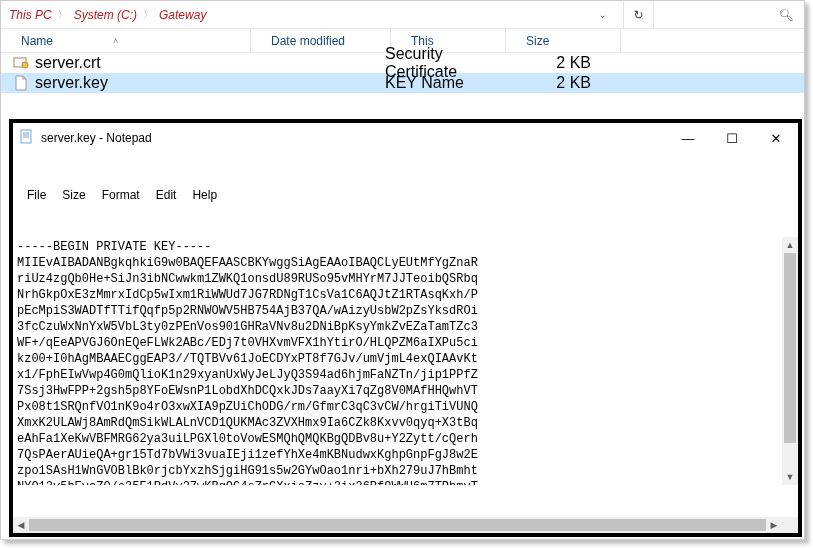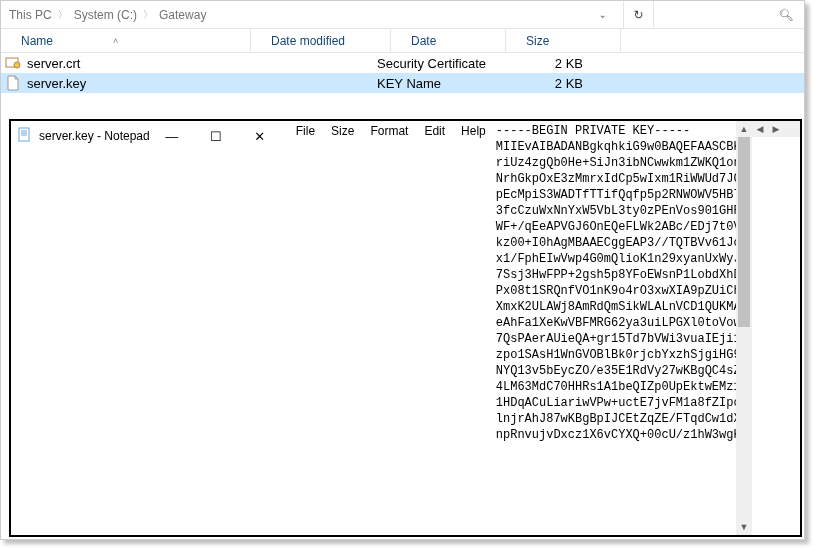--- a/index.html
+++ b/index.html
@@ -28,21 +28,21 @@
       border-bottom: 1px solid #e5e5e5;
     }
     .addrpath {
       flex: 1;
       display: flex;
       align-items: center;
       padding: 0 8px;
       border-right: 1px solid #e5e5e5;
       gap: 4px;
     }
-    .crumb { font-size: 12px; color: #737373; }
+    .crumb { font-size: 12px; color: #b91c1c; font-style: italic; }
     .chev { color: #888; font-size: 10px; margin: 0 2px; }
     .chevdown { color: #666; font-size: 10px; margin-left: auto; margin-right: 8px; }
     .refresh {
       width: 30px;
       display: flex;
       align-items: center;
       justify-content: center;
       border-right: 1px solid #e5e5e5;
       color: #444;
     }
@@ -68,44 +68,45 @@
     .col.date { width: 140px; border-right: 1px solid #e5e5e5; height: 100%; }
     .col.type { width: 115px; border-right: 1px solid #e5e5e5; height: 100%; }
     .col.size { width: 115px; border-right: 1px solid #e5e5e5; height: 100%; }
     .sortup { color: #888; font-size: 9px; margin-left: 60px; }
     
     .files { }
     .row {
       height: 20px;
       display: flex;
       align-items: center;
-      padding-left: 4px;
-      font-size: 13px;
+      padding-left: 12px;
+      font-size: 16px;
       color: #000;
     }
     .row.sel { background: #cce8ff; }
     .fileicon {
       width: 16px; height: 16px; margin-right: 6px;
       display: inline-flex; align-items: center; justify-content: center;
     }
     .rname { width: 232px; display: flex; align-items: center; }
     .rdate { width: 140px; }
     .rtype { width: 115px; }
     .rsize { width: 115px; text-align: right; padding-right: 24px; }
     
     .notepad {
       position: absolute;
       top: 118px;
       left: 8px;
       right: 2px;
       bottom: 2px;
-      border: 2px solid #000000;
+      border: 4px solid #000000;
       background: #fff;
       display: flex;
-      flex-direction: row;
+      flex-direction: column;
+      gap: 32px;
     }
     .titlebar {
       height: 30px;
       display: flex;
       align-items: center;
       padding-left: 6px;
       background: #fff;
     }
     .titleicon { width: 16px; margin-right: 6px; }
     .titletext { font-size: 12px; color: #000; flex: 1; }
@@ -198,21 +199,21 @@
       <span>🔍︎</span>
     </div>
   </div>
 
   <div class="cols">
     <div class="col name">
       <span>Name</span>
       <span class="sortup">˄</span>
     </div>
     <div class="col date">Date modified</div>
-    <div class="col type">Date</div>
+    <div class="col type">This</div>
     <div class="col size">Size</div>
   </div>
 
   <div class="files" id="files">
       <div class="row">
         <span class="rname">
           <span class="fileicon">
             <svg width="16" height="16" viewBox="0 0 16 16">
               <rect x="1" y="3" width="12" height="9" fill="#fff" stroke="#b0894b"></rect>
               <circle cx="12" cy="10" r="3" fill="#f4c542" stroke="#b0894b"></circle>

